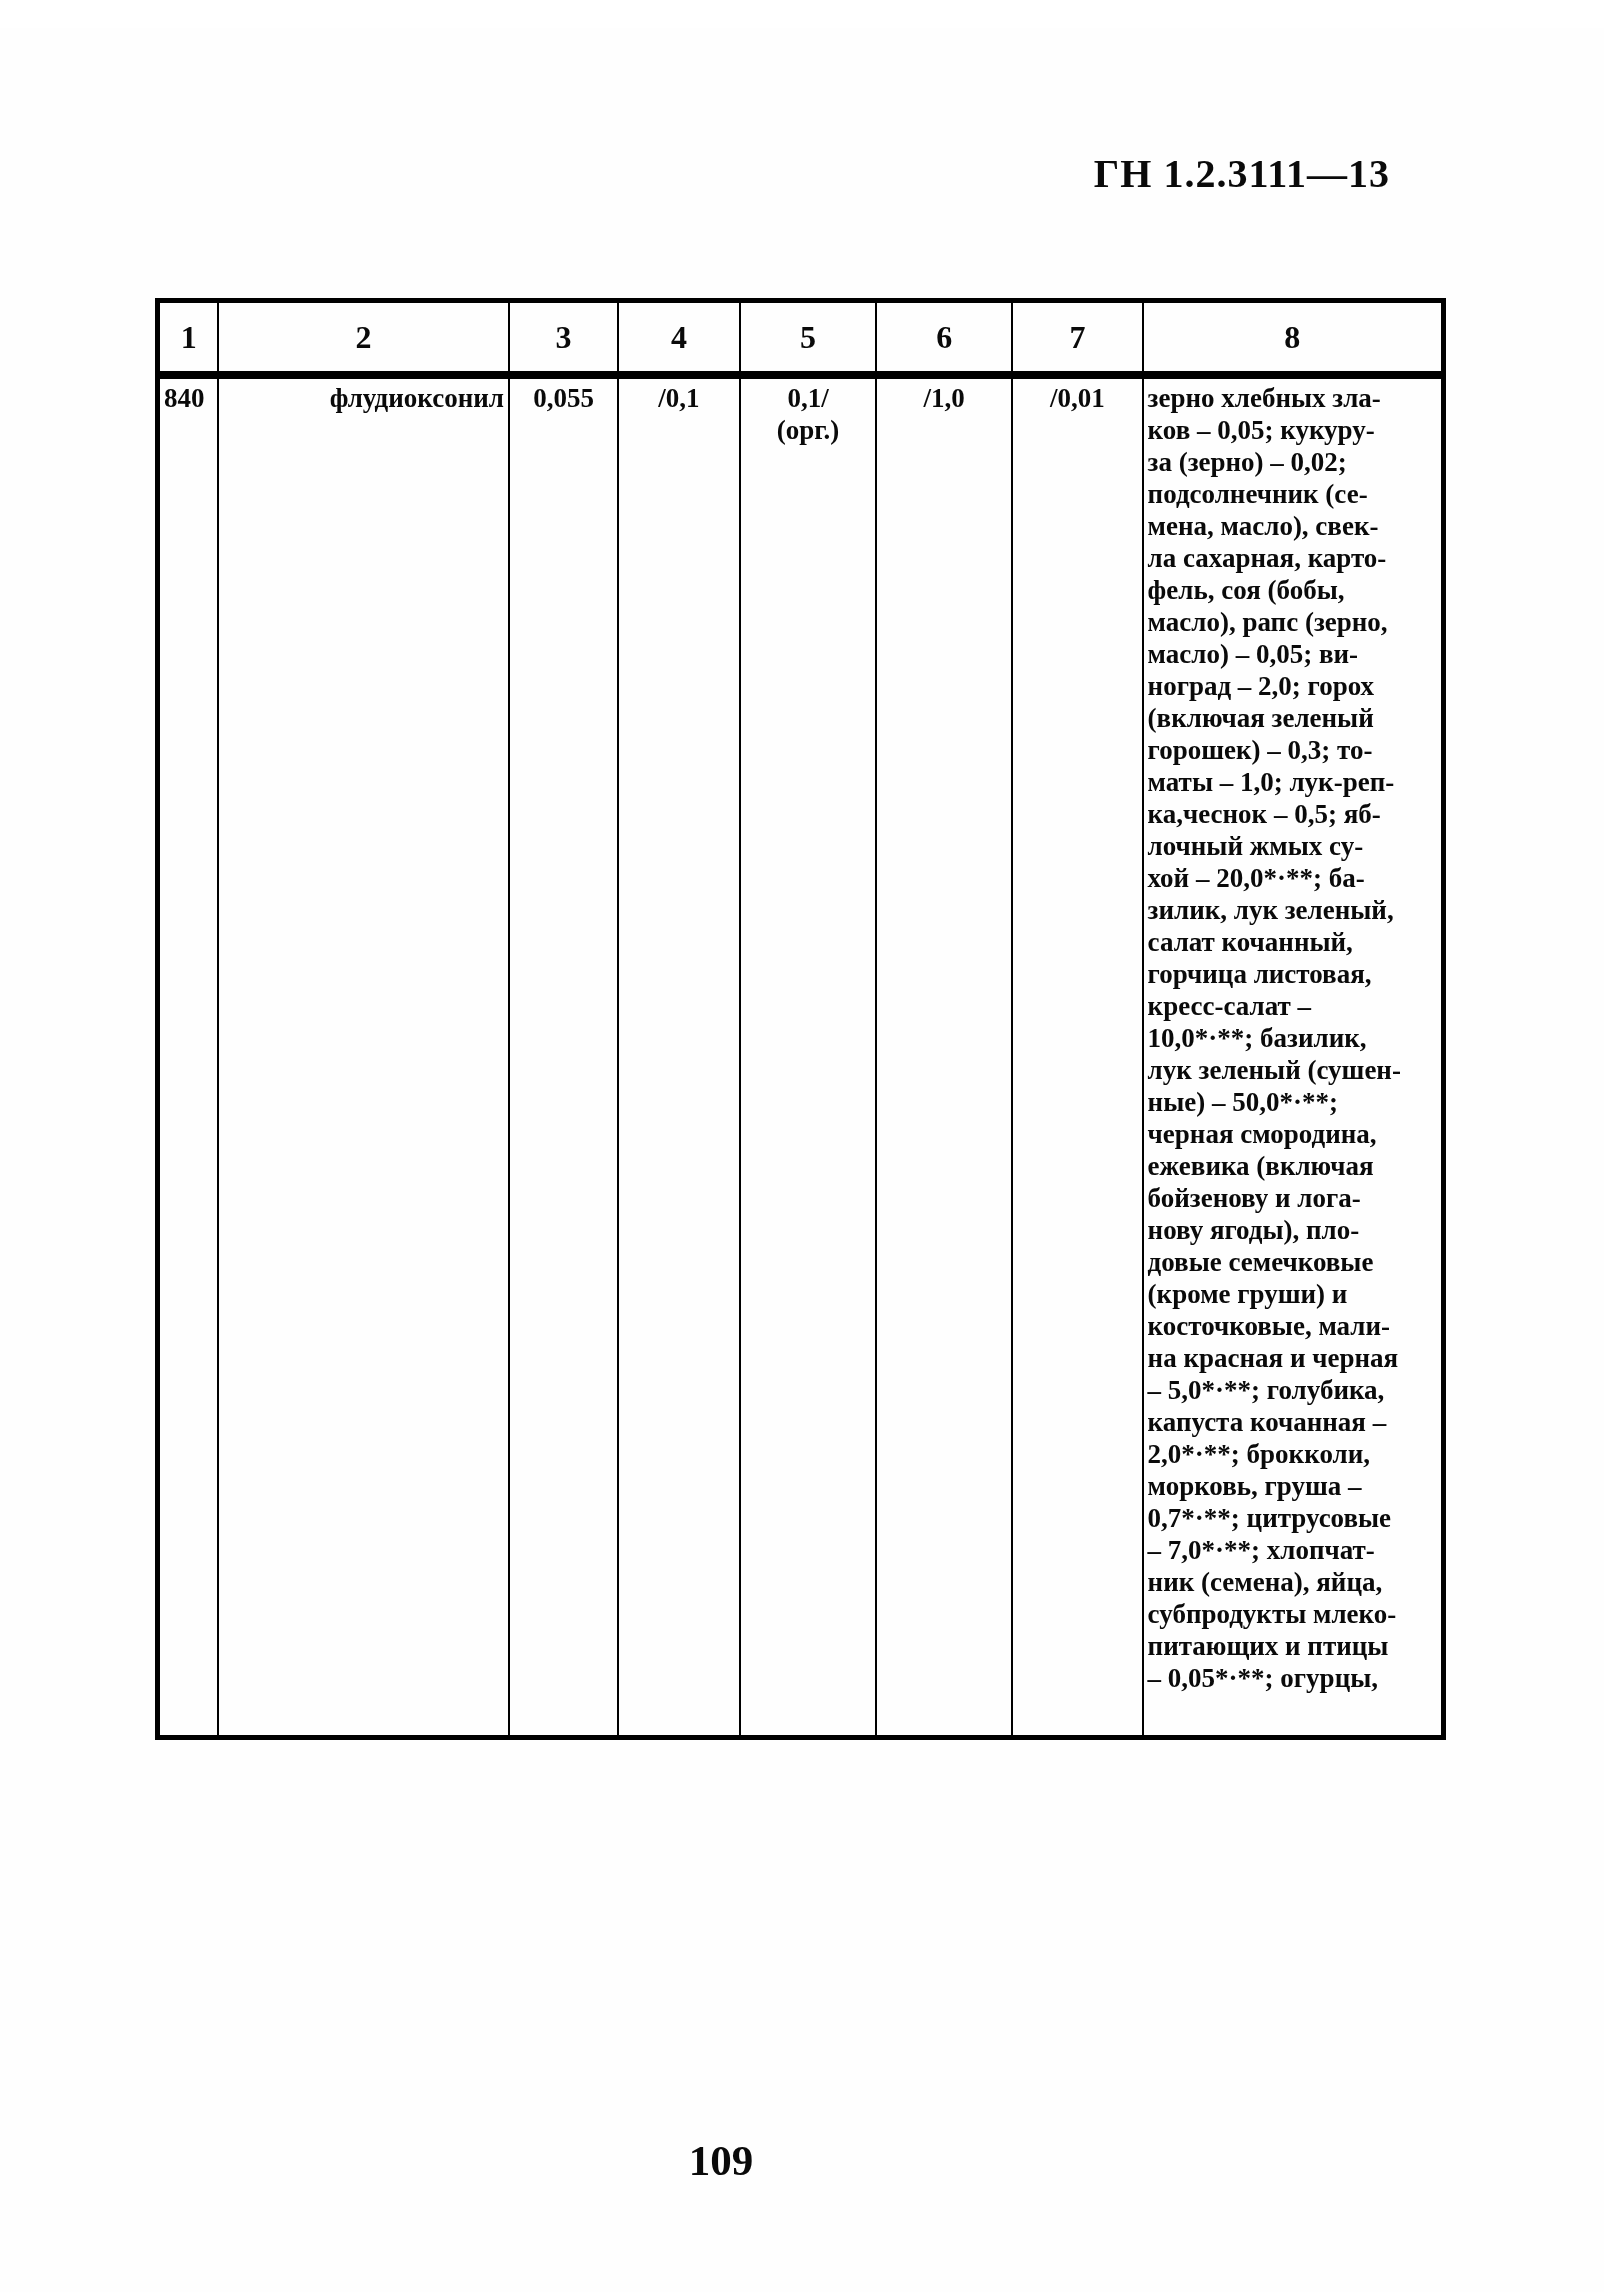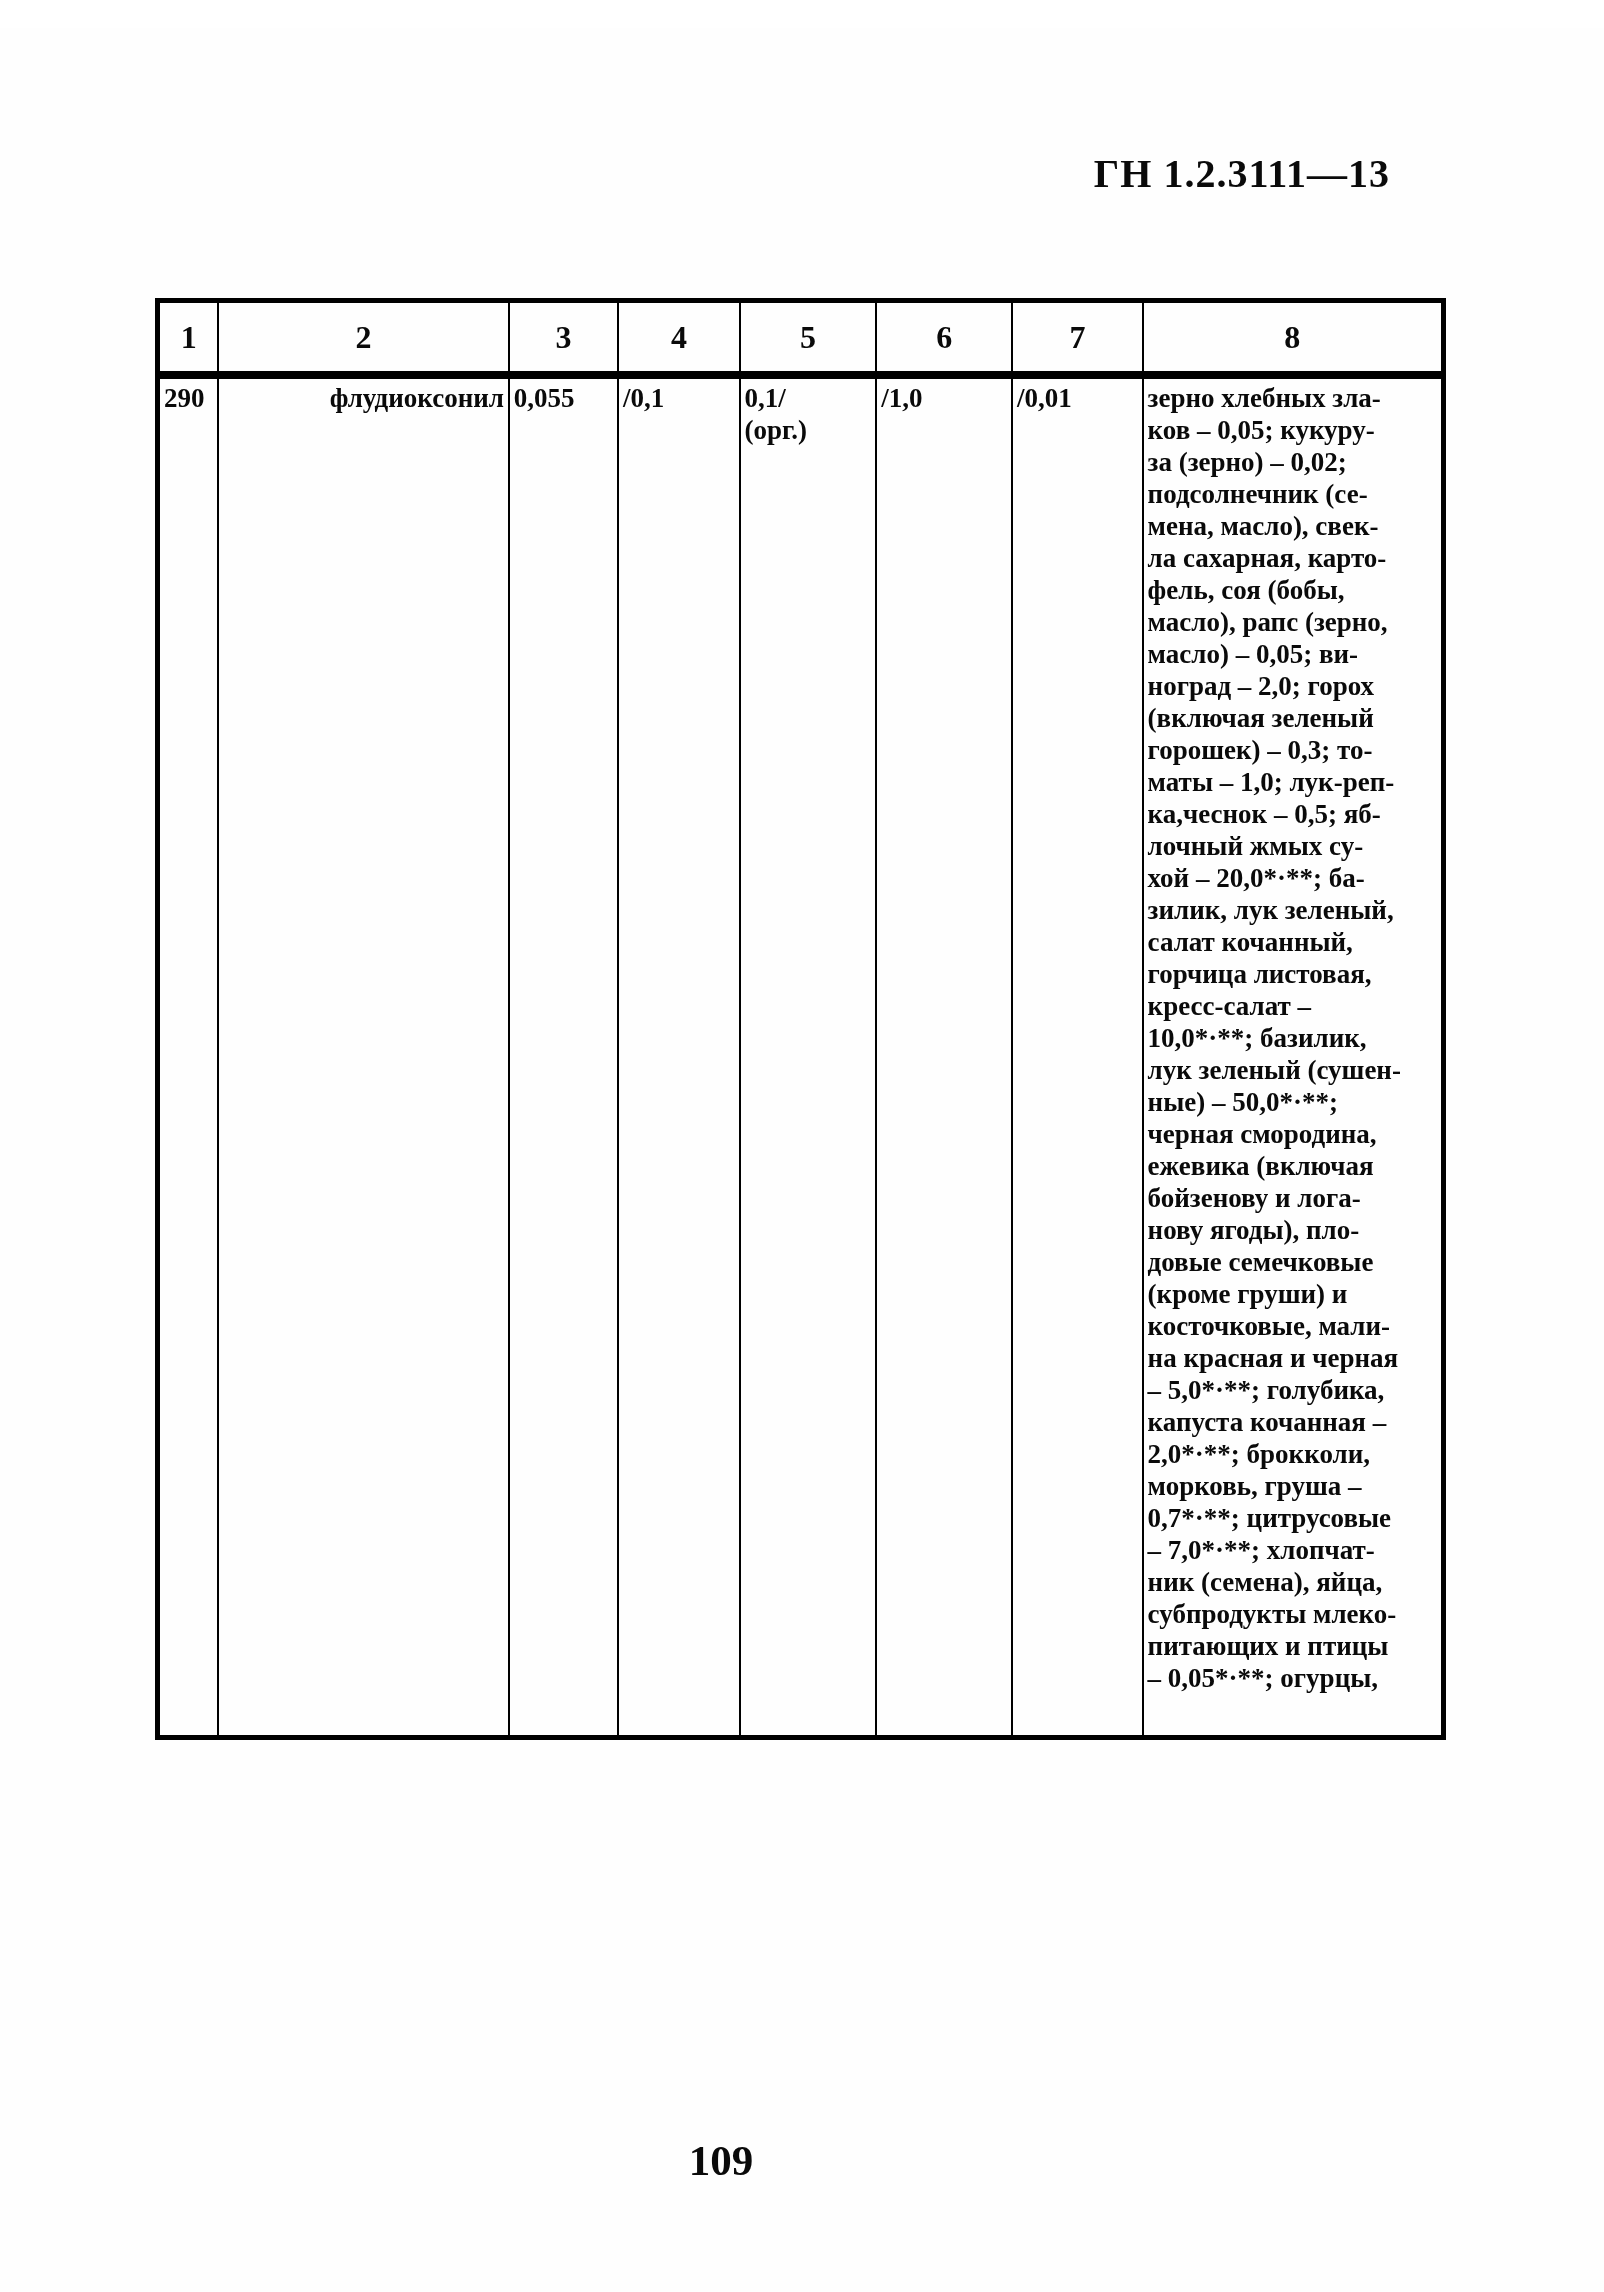--- a/index.html
+++ b/index.html
@@ -63,21 +63,21 @@
   }
   table.mrl td {
     font-size: 27px;
     line-height: 32px;
     padding: 2.9px 3.9px 1.9px 3.9px;
   }
   tr.row-cont td { height: 316px; border-bottom: 3.9px solid #000; }
   tr.row-entry td { height: 1351px; }
   td.c-num  { text-align: left; padding-left: 2.9px; padding-right: 0; }
   td.c-name { text-align: right; padding-left: 5.8px; }
-  td.c-val  { text-align: left; white-space: pre-line; }
+  td.c-val  { text-align: center; white-space: pre-line; }
   td.c-prod {
     text-align: left;
     white-space: pre-line;
     padding-left: 6.8px;
     padding-right: 2.9px;
     letter-spacing: 0px;
   }
   .page-number {
     position: absolute;
     top: 2108px;
@@ -114,21 +114,21 @@
         <th>3</th>
         <th>4</th>
         <th>5</th>
         <th>6</th>
         <th>7</th>
         <th>8</th>
       </tr>
     </thead>
     <tbody>
       <tr class="row-entry">
-        <td class="c-num">290</td>
+        <td class="c-num">840</td>
         <td class="c-name">флудиоксонил</td>
         <td class="c-val">0,055</td>
         <td class="c-val">/0,1</td>
         <td class="c-val">0,1/
 (орг.)</td>
         <td class="c-val">/1,0</td>
         <td class="c-val">/0,01</td>
         <td class="c-prod">зерно хлебных зла-
 ков – 0,05; кукуру-
 за (зерно) – 0,02;

